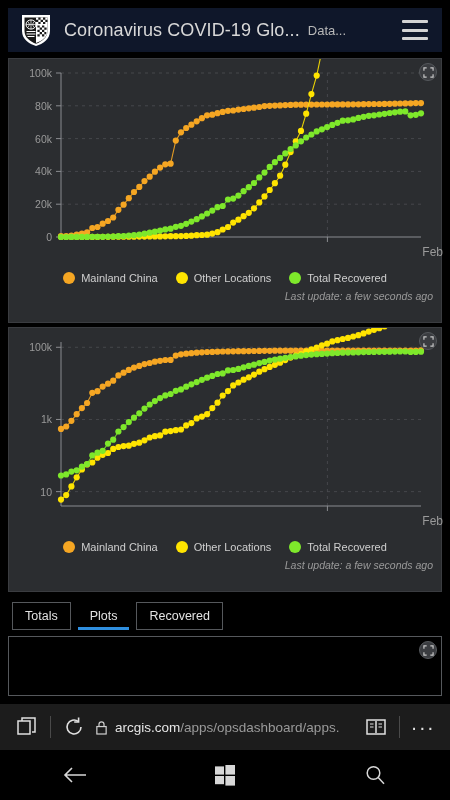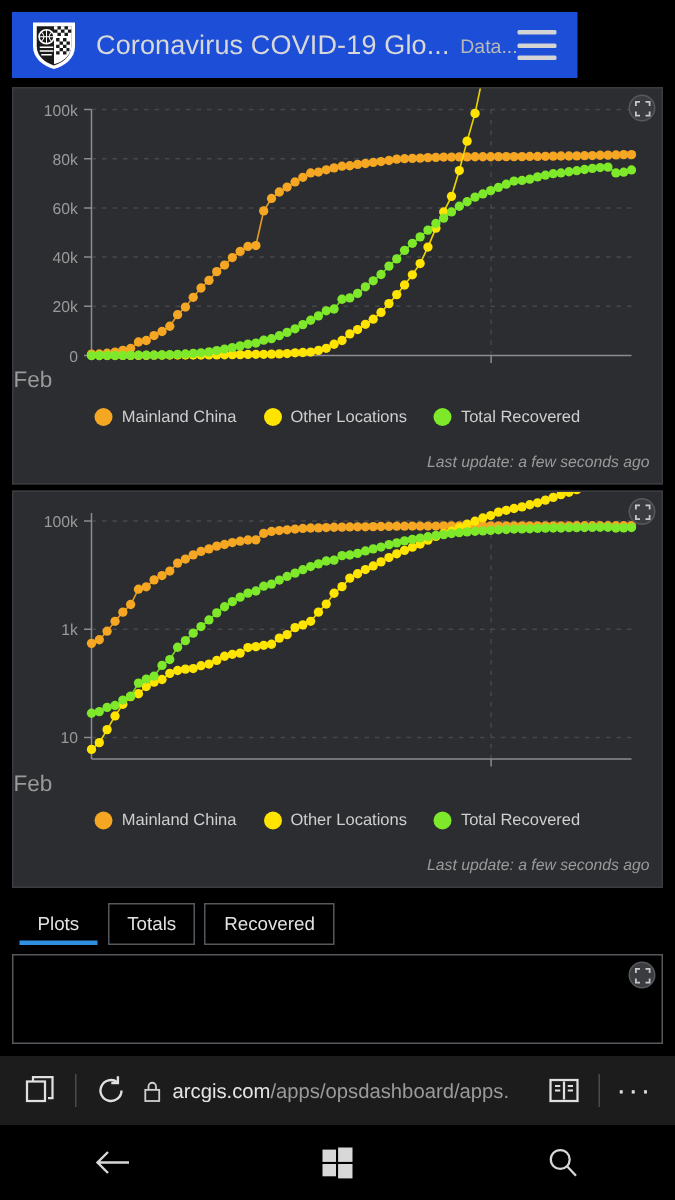--- a/index.html
+++ b/index.html
@@ -7,22 +7,22 @@
   html, body {
     width:450px; height:800px;
     background:#000; overflow:hidden;
     font-family:"Liberation Sans", sans-serif;
     -webkit-font-smoothing:antialiased;
   }
   #app { position:relative; width:450px; height:800px; background:#000; }
 
   
   .app-header{
-    position:absolute; left:8px; top:8px; width:377px; height:44px;
-    background:#1d4ed8; display:flex; align-items:center; padding:0 6px;
+    position:absolute; left:8px; top:8px; width:434px; height:44px;
+    background:#0f172a; display:flex; align-items:center; padding:0 6px;
   }
   .shield{ width:32px; height:34px; flex:0 0 32px; margin-left:6px; }
   .app-title{
     color:#d8d8d8; font-size:18px; margin-left:12px; white-space:nowrap;
     overflow:hidden; letter-spacing:.1px;
   }
   .app-sub{ color:#b8b8b8; font-size:13px; margin-left:8px; white-space:nowrap; }
   .hamburger{
     margin-left:auto; margin-right:8px; width:26px; height:20px;
     display:flex; flex-direction:column; justify-content:space-between; cursor:pointer;
@@ -43,32 +43,32 @@
   .expand-icon{
     position:absolute; right:4px; top:4px; width:18px; height:18px;
     border-radius:50%; background:#3a3c40; border:1px solid #55585c;
     display:flex; align-items:center; justify-content:center; cursor:pointer; z-index:5;
   }
   .expand-icon svg{ width:11px; height:11px; }
 
   .plot-area{ position:relative; width:434px; height:205px; }
   .plot-area svg{ display:block; }
   .axis-x-label{
-    position:absolute; left:0; right:12px; top:186px; text-align:left;
-    color:#9a9a9a; font-size:15px;
+    position:absolute; left:0; right:0; top:186px; text-align:right;
+    color:#9a9a9a; font-size:12px;
   }
   .legend{
     position:absolute; left:0; right:0; top:208px; height:22px;
     display:flex; justify-content:center; gap:18px;
   }
   .legend-item{ display:flex; align-items:center; gap:6px; cursor:pointer; }
   .legend-dot{ width:12px; height:12px; border-radius:50%; display:block; }
   .legend-label{ color:#cfcfcf; font-size:11px; white-space:nowrap; }
   .last-update{
-    position:absolute; right:8px; bottom:8px;
+    position:absolute; right:8px; bottom:20px;
     color:#9a9a9a; font-size:10.5px; font-style:italic; white-space:nowrap;
   }
 
   
   .tabbar{
     position:absolute; left:12px; top:602px; height:28px;
     display:flex; align-items:stretch; gap:6px;
   }
   .tab{
     border:1px solid #55585c; background:#000; color:#e2e2e2;
@@ -651,22 +651,22 @@
       </div>
       <div class="legend-item">
         <span class="legend-dot" style="background:#7ee82b"></span>
         <span class="legend-label">Total Recovered</span>
       </div>
     </div>
     <div class="last-update">Last update: a few seconds ago</div>
   </div>
 
   <div class="tabbar">
+    <div class="tab">Totals</div>
     <div class="tab active">Plots</div>
-    <div class="tab">Totals</div>
     <div class="tab">Recovered</div>
   </div>
 
   <div id="panel-empty">
     <div class="expand-icon">
       <svg viewBox="0 0 12 12">
         <path d="M1 4 V1 H4 M8 1 H11 V4 M11 8 V11 H8 M4 11 H1 V8" fill="none" stroke="#c8c8c8" stroke-width="1.3"></path>
       </svg>
     </div>
   </div>

